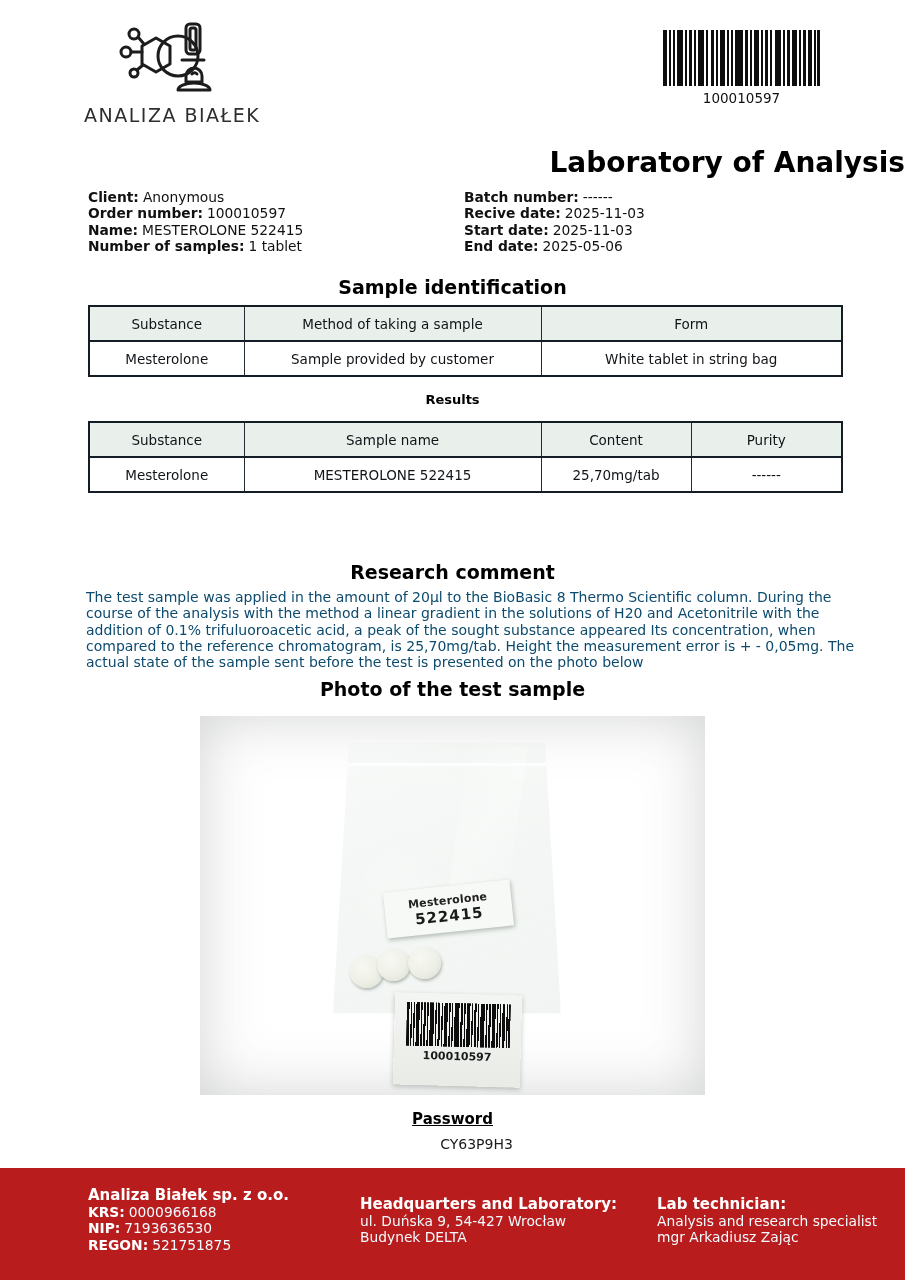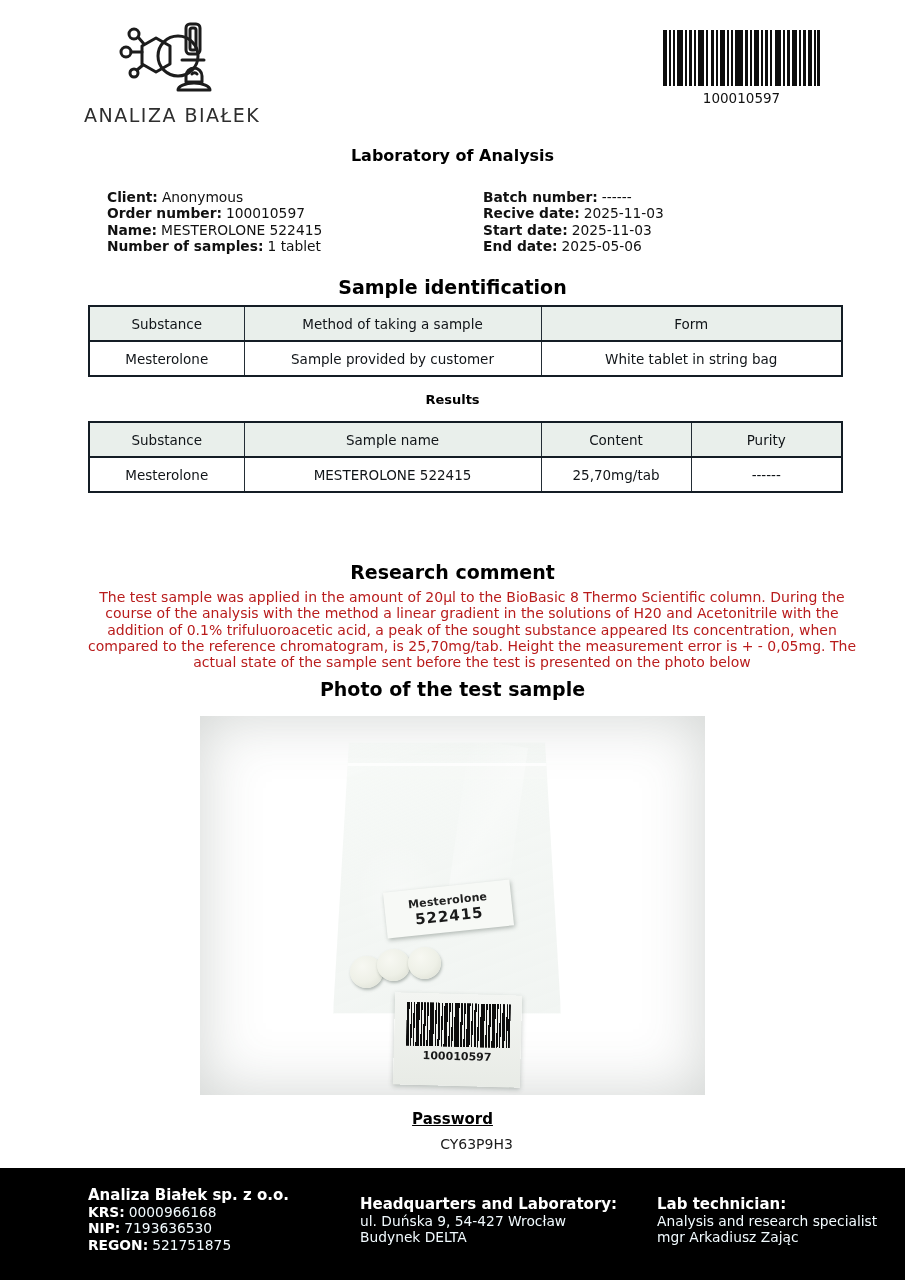--- a/index.html
+++ b/index.html
@@ -10,44 +10,44 @@
   }
   
   .logo-block { position:absolute; left:84px; top:18px; width:158px; text-align:center; }
   .logo-icon  { display:block; margin:0 auto; }
   .logo-text  { margin-top:6px; font-size:19px; letter-spacing:1.5px; color:#2e2e2e; white-space:nowrap; }
   .barcode-block { position:absolute; left:663px; top:30px; width:157px; text-align:center; }
   .barcode-svg { display:block; width:157px; height:56px; }
   .barcode-num { margin-top:4px; font-size:13.5px; color:#111; }
   
   .h-title { position:absolute; left:0; width:100%; text-align:center; font-weight:bold; color:#000; }
-  #main-title   { top:146px; font-size:16px; }
+  #main-title   { top:146px; font-size:28px;text-align:right; }
   #h-sample-id  { top:276px; font-size:19px; }
   #h-results    { top:392px; font-size:13px; }
   #h-research   { top:561px; font-size:19px; }
   #h-photo      { top:678px; font-size:19px; }
   
-  .info-col { position:absolute; top:189px; font-size:13.8px; line-height:16.4px;margin-left:19px; }
+  .info-col { position:absolute; top:189px; font-size:13.8px; line-height:16.4px; }
   #info-left  { left:88px; }
   #info-right { left:464px; }
   .info-line .lbl { font-weight:bold; margin-right:4px; }
   
   table.lab { position:absolute; left:88px; width:753px; border-collapse:collapse; table-layout:fixed; }
   #table-sample  { top:305px; }
   #table-results { top:421px; }
   table.lab td {
     border:1px solid #232d35; text-align:center; vertical-align:middle;
     height:35px; font-size:13.5px; color:#101418; padding:2px 24px;
   }
   table.lab { border:2px solid #141d25; }
   table.lab tr.head td { background:#e9efeb; border-bottom:2px solid #141d25; }
   
   .research-text {
     position:absolute; left:86px; top:589px; width:772px;
-    font-size:14px; line-height:16.3px; color:#b91c1c; text-align:center;
+    font-size:14px; line-height:16.3px; color:#0c4a6e; text-align:left;
   }
   
   .photo {
     position:absolute; left:200px; top:716px; width:505px; height:379px; overflow:hidden;
     background:
       radial-gradient(ellipse 120% 90% at 50% 12%, #c9d2ca 0%, #b7c3bb 45%, #a6b4ac 80%, #9cab a3 100%),
       #b2bfb7;
     background: radial-gradient(ellipse 130% 95% at 48% 10%, #cad3cb 0%, #b8c4bc 42%, #a7b5ad 78%, #9dac a4 100%);
     box-shadow: inset 0 0 60px rgba(70,85,75,0.25);
   }
@@ -96,21 +96,21 @@
     text-align:center; padding-top:9px;
   }
   .photo-barcode-label svg { width:104px; height:44px; display:block; margin:0 auto; }
   .photo-barcode-num { margin-top:3px; font-size:11px; font-weight:bold; color:#1a1a1a; }
   
   #password-label { position:absolute; left:0; top:1110px; width:100%; text-align:center; font-weight:bold; font-size:15px; color:#000;text-decoration:underline; }
   #password-value { position:absolute; left:0; top:1136px; width:100%; text-align:center; font-size:14px; color:#1a1a1a;margin-left:24px; }
   
   .footer {
     position:absolute; left:0; top:1168px; width:905px; height:112px;
-    background:#000000; color:#ffffff;
+    background:#b91c1c; color:#ffffff;
   }
   .f-col { position:absolute; font-size:13.8px; line-height:16.6px; }
   #f-col1 { left:88px;  top:19px; }
   #f-col2 { left:360px; top:28px; }
   #f-col3 { left:657px; top:28px; }
   .f-title { font-weight:bold; font-size:15px; color:#ffffff; }
   .f-lbl { font-weight:bold; color:#ffffff; margin-right:4px; }
   .f-val, .f-line { color:#f2fbff; }
   svg .bar { fill:#0d0d0d; }
 </style>

